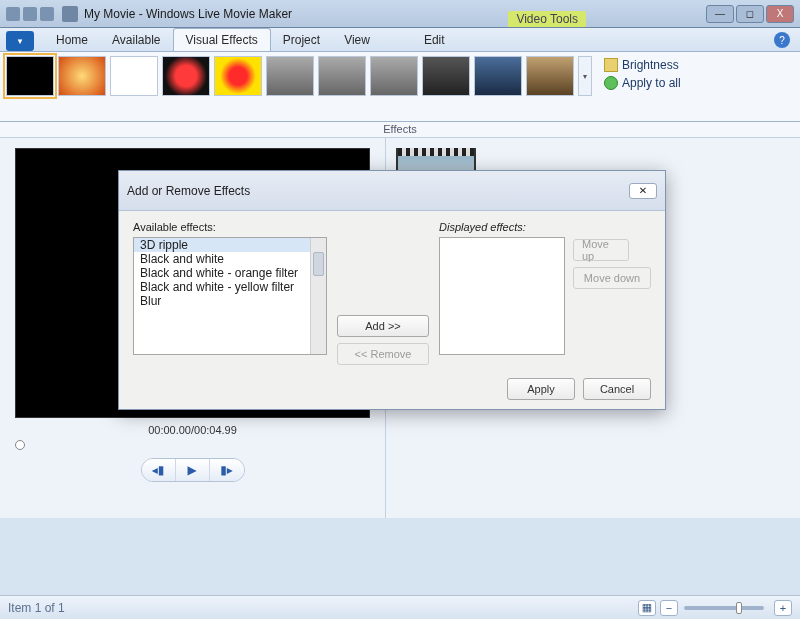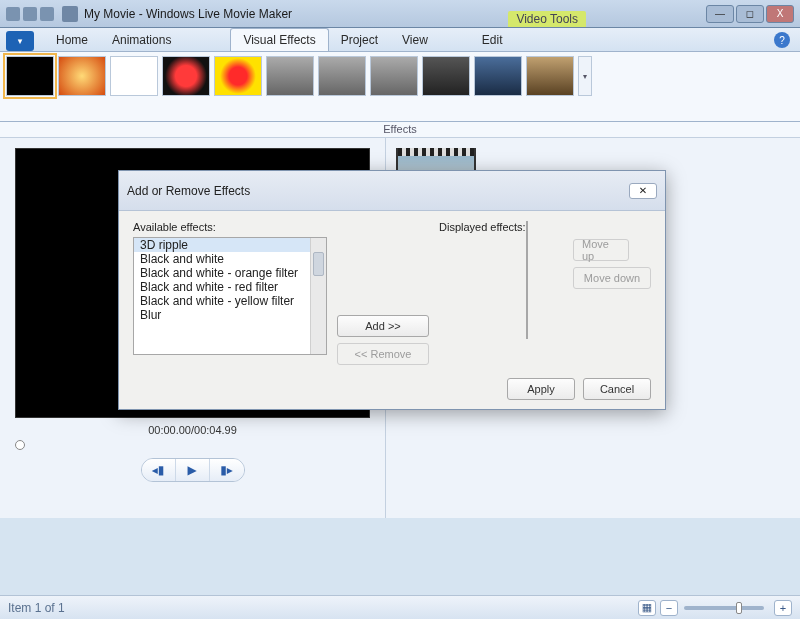--- a/index.html
+++ b/index.html
@@ -15,21 +15,21 @@
 .titlebar .videotools { display:flex;flex-direction:column;align-items:center;margin-right:120px;}
 .titlebar .vt-label{ font-size:12px; background:#d5e86b; color:#445; padding:1px 8px;border-radius:2px 2px 0 0;margin-top:10px;}
 .winbtns{display:flex;gap:2px;}
 .winbtns div{width:28px;height:18px;background:#a9bdd6;border:1px solid #6b86a5;border-radius:3px;display:flex;align-items:center;justify-content:center;color:#333;font-size:10px;}
 .winbtns .close{background:#c07777;color:#fff;}
 
 
 .ribbon-tabs{height:24px;background:linear-gradient(#e6eef8,#d4e2f2);display:flex;align-items:flex-end;padding-left:6px;border-bottom:1px solid #9fb3cc;position:relative;}
 .app-btn{width:28px;height:20px;background:#1d63b5;border-radius:3px;margin-right:10px;display:flex;align-items:center;justify-content:center;color:#fff;font-size:9px;}
 .rtab{padding:4px 12px 4px;color:#2a2a2a;cursor:pointer;}
-.rtab.active{background:#f4f8fd;border:1px solid #9fb3cc;border-bottom:none;border-radius:3px 3px 0 0;margin-left:47px;}
+.rtab.active{background:#f4f8fd;border:1px solid #9fb3cc;border-bottom:none;border-radius:3px 3px 0 0;}
 .rtab.edit{margin-left:30px;}
 .helpicon{position:absolute;right:10px;top:4px;width:16px;height:16px;border-radius:50%;background:#3b78cc;color:#fff;display:flex;align-items:center;justify-content:center;font-size:10px;}
 
 
 .ribbon{height:70px;background:#f4f8fd;border-bottom:1px solid #9fb3cc;display:flex;padding:4px 6px 2px;gap:4px;}
 .thumbs{display:flex;gap:4px;align-items:flex-start;}
 .thumb{width:48px;height:40px;border:1px solid #b9c8da;background:#ccc;}
 .thumb.sel{outline:2px solid #f0b64c;outline-offset:1px;background:#000;}
 .th-orange{background:radial-gradient(circle,#ffda77,#d54b0f);}
 .th-white{background:#fff;}
@@ -109,21 +109,21 @@
   <div class="winbtns">
     <div>—</div>
     <div>◻</div>
     <div class="close">X</div>
   </div>
 </div>
 
 <div class="ribbon-tabs">
   <div class="app-btn">▾</div>
   <div class="rtab">Home</div>
-  <div class="rtab">Animations</div>
+  <div class="rtab">Available</div>
   <div class="rtab active">Visual Effects</div>
   <div class="rtab">Project</div>
   <div class="rtab">View</div>
   <div class="rtab edit">Edit</div>
   <div class="helpicon">?</div>
 </div>
 
 <div class="ribbon">
   <div class="thumbs">
     <div class="thumb sel"></div>
@@ -132,20 +132,30 @@
     <div class="thumb th-red"></div>
     <div class="thumb th-yellow"></div>
     <div class="thumb th-gray"></div>
     <div class="thumb th-gray"></div>
     <div class="thumb th-gray"></div>
     <div class="thumb th-dark"></div>
     <div class="thumb th-blue"></div>
     <div class="thumb th-sepia"></div>
     <div class="drop">▾</div>
   </div>
+  <div class="ribright">
+    <div class="roption">
+      <span class="ric"></span>
+      <span>Brightness</span>
+    </div>
+    <div class="roption">
+      <span class="ric g"></span>
+      <span>Apply to all</span>
+    </div>
+  </div>
 </div>
 <div class="ribbon-caption">Effects</div>
 
 <div class="main">
   <div class="leftpane">
     <div class="preview"></div>
     <div class="timecode">00:00.00/00:04.99</div>
     <div class="timebar">
         <div class="knob"></div>
       </div>
@@ -166,34 +176,33 @@
     <span class="sp"></span>
     <div class="dlg-close">✕</div>
   </div>
   <div class="dlg-body">
     <div class="col left">
       <div class="lbl">Available effects:</div>
       <div class="listbox">
         <div class="item sel">3D ripple</div>
         <div class="item">Black and white</div>
         <div class="item">Black and white - orange filter</div>
-        <div class="item">Black and white - red filter</div>
         <div class="item">Black and white - yellow filter</div>
         <div class="item">Blur</div>
         <div class="scroll">
             <div class="sthumb"></div>
           </div>
       </div>
     </div>
     <div class="col mid">
       <div class="btn">Add &gt;&gt;</div>
       <div class="btn disabled">&lt;&lt; Remove</div>
     </div>
     <div class="col right" style="flex-direction:row;">
-      <div style="flex:1;display:flex;flex-direction:row;">
+      <div style="flex:1;display:flex;flex-direction:column;font-style:italic;">
         <div class="lbl">Displayed effects:</div>
         <div class="displaybox"></div>
       </div>
       <div class="rightbtns">
         <div class="btn disabled" style="width:56px">Move up</div>
         <div class="btn disabled" style="width:78px">Move down</div>
       </div>
     </div>
   </div>
   <div class="dlg-footer">

